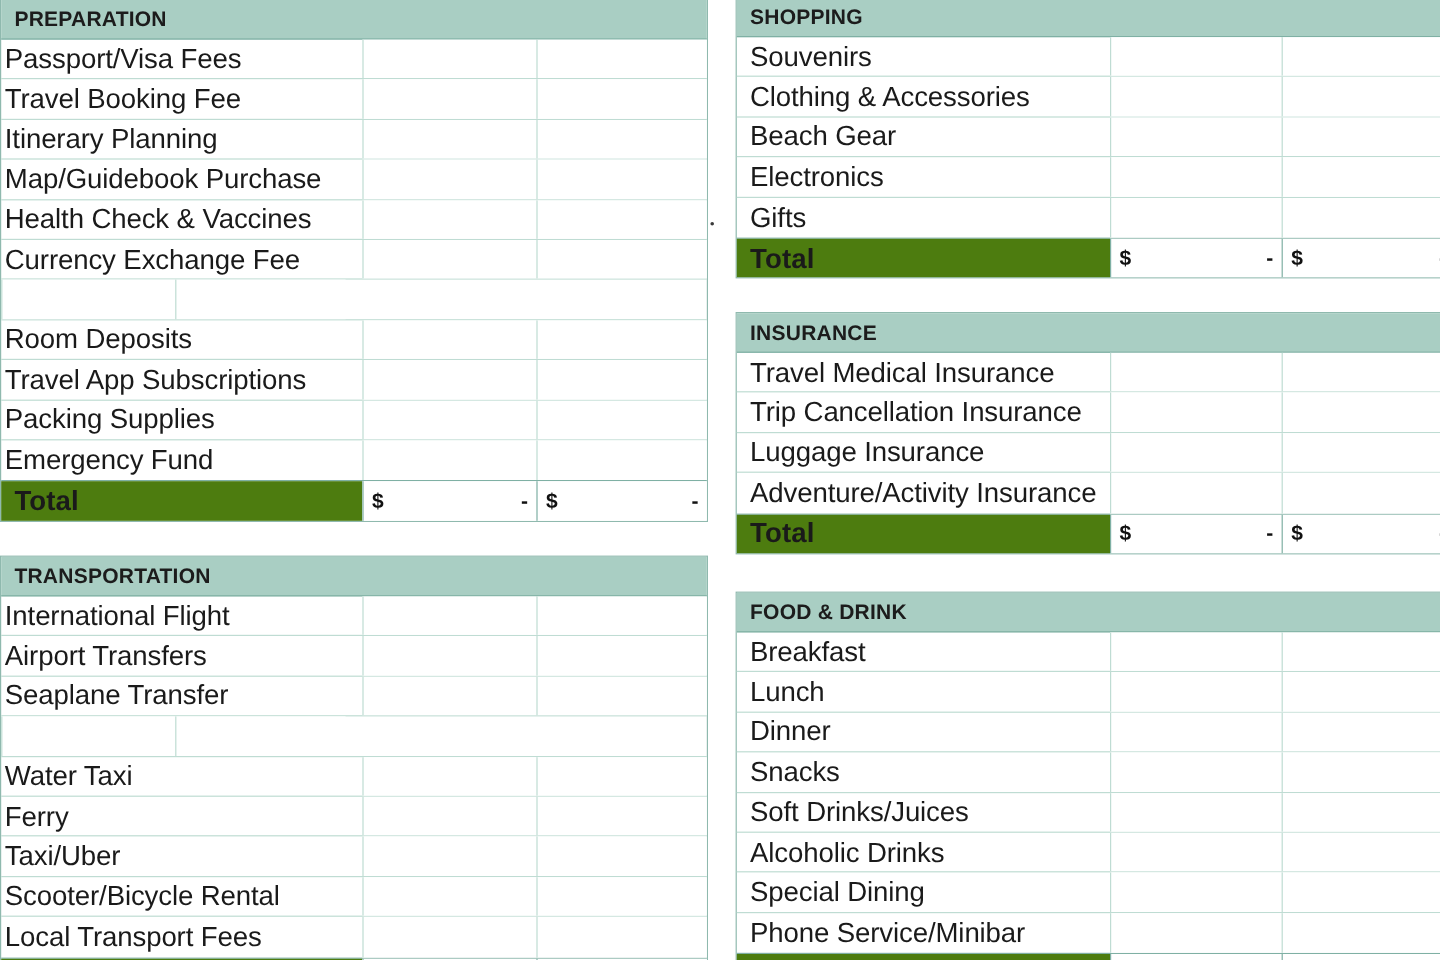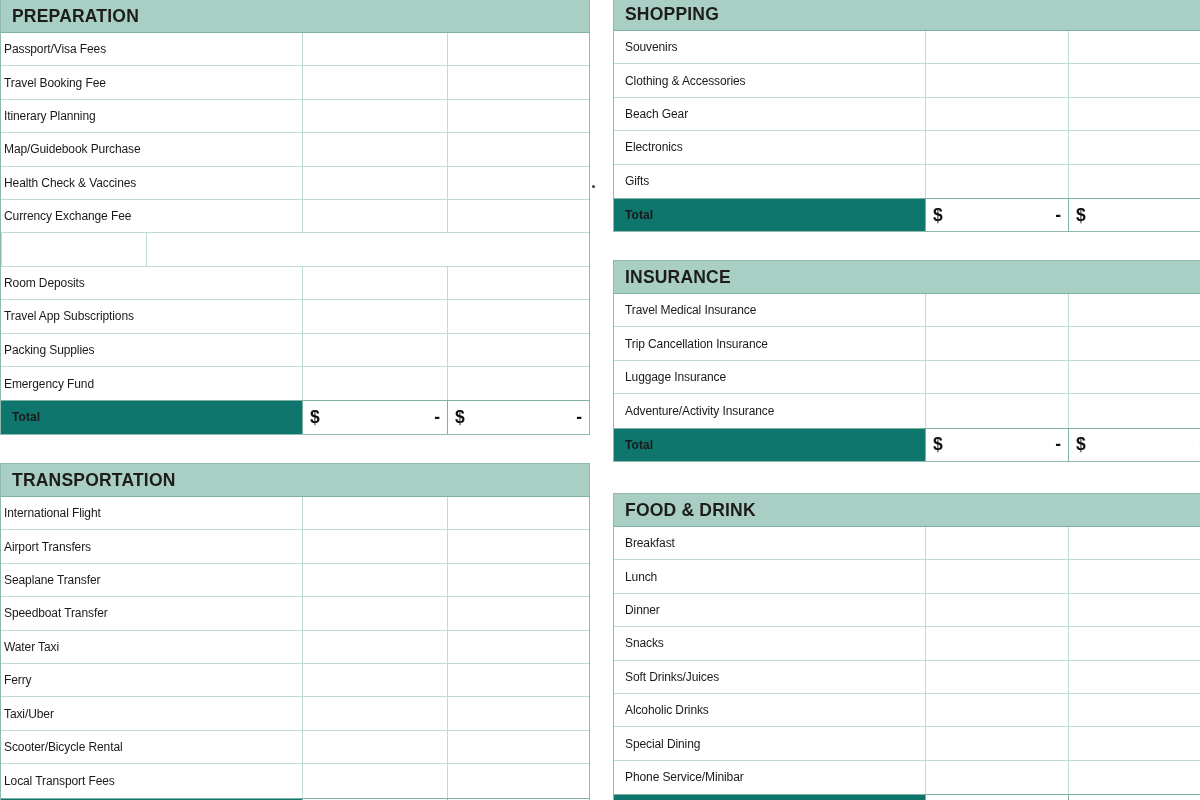--- a/index.html
+++ b/index.html
@@ -57,42 +57,42 @@
     height: 33.4px;
     border-bottom: 1px solid #bfdcd3;
   }
   .row:last-child { border-bottom: none; }
 
   .cell-label {
     box-sizing: border-box;
     display: flex;
     align-items: center;
     padding-left: 3px;
-    font-size: 12px;
+    font-size: 23px;
     color: #1a1a1a;
     white-space: nowrap;
     overflow: hidden;
     letter-spacing: -0.1px;
   }
 
   .cell-amount {
     box-sizing: border-box;
     border-left: 1px solid #bfdcd3;
     background: #ffffff;
   }
 
   
   .row-total {
     box-sizing: border-box;
     display: flex;
     height: 33.4px;
     border-top: 1px solid #7fb0a4;
   }
   .row-total .cell-label {
-    background: #0f766e;
+    background: #4d7c0f;
     font-weight: bold;
     padding-left: 11px;
     letter-spacing: 0.1px;
   }
   .row-total .cell-amount {
     border-left: 1px solid #7fb0a4;
     background: #ffffff;
     display: flex;
     align-items: center;
     justify-content: space-between;
@@ -247,21 +247,20 @@
           <div class="cell-label">Airport Transfers</div>
           <div class="cell-amount c1"></div>
           <div class="cell-amount c2"></div>
         </div>
       <div class="row">
           <div class="cell-label">Seaplane Transfer</div>
           <div class="cell-amount c1"></div>
           <div class="cell-amount c2"></div>
         </div>
       <div class="row">
-          <div class="cell-label">Speedboat Transfer</div>
           <div class="cell-amount c1"></div>
           <div class="cell-amount c2"></div>
         </div>
       <div class="row">
           <div class="cell-label">Water Taxi</div>
           <div class="cell-amount c1"></div>
           <div class="cell-amount c2"></div>
         </div>
       <div class="row">
           <div class="cell-label">Ferry</div>

